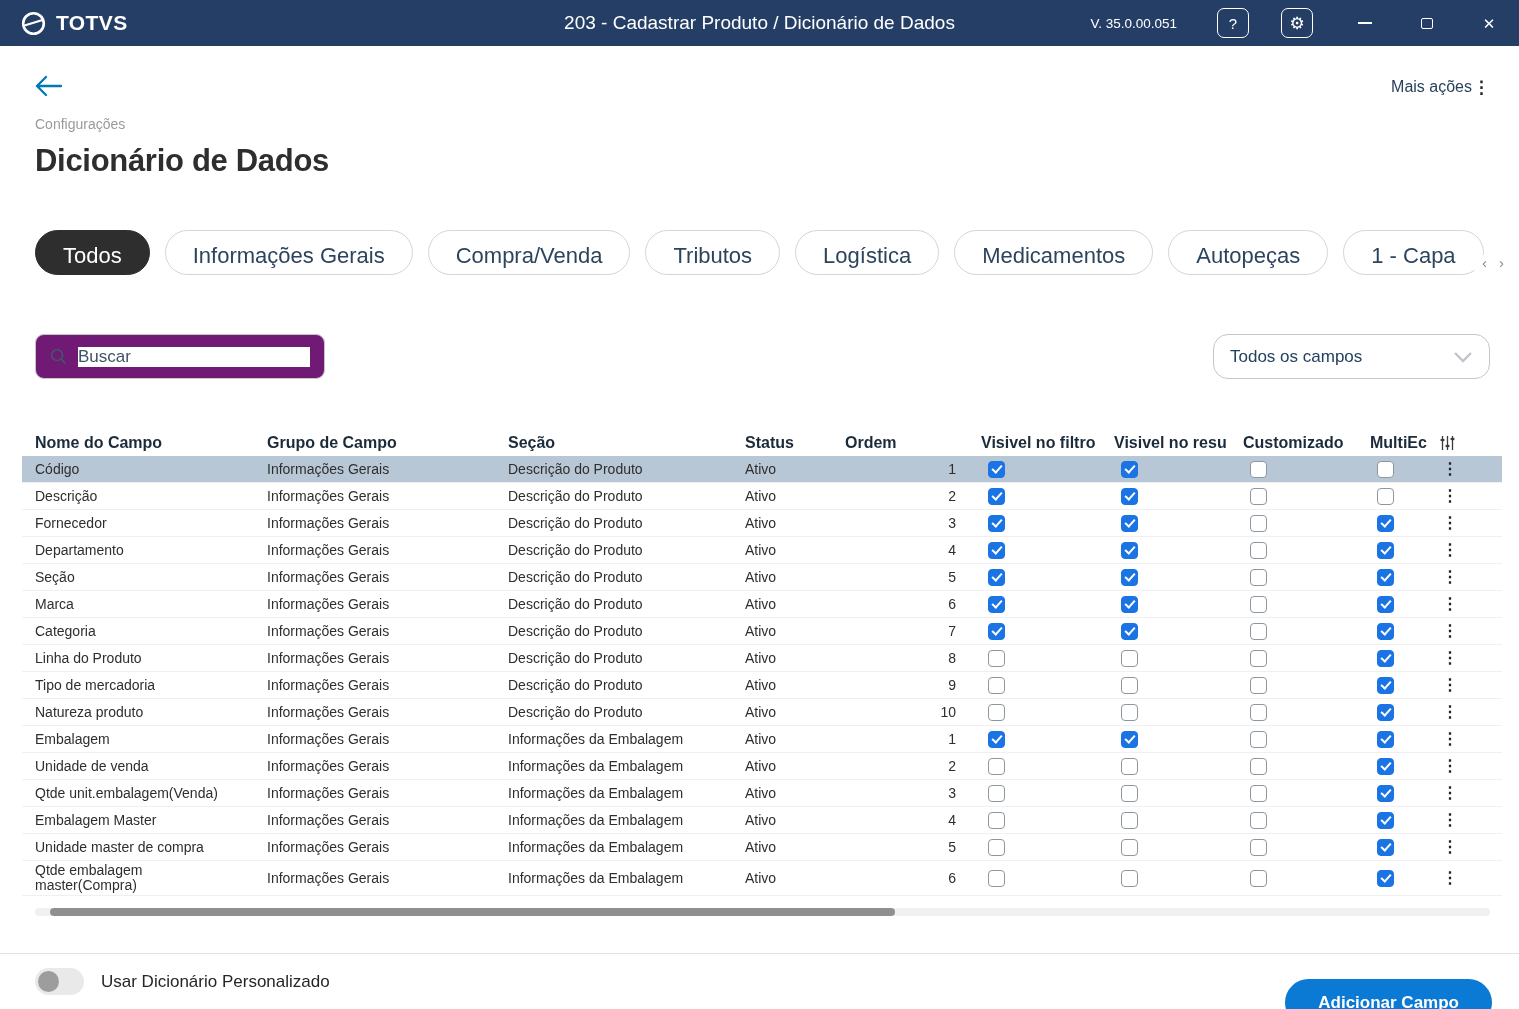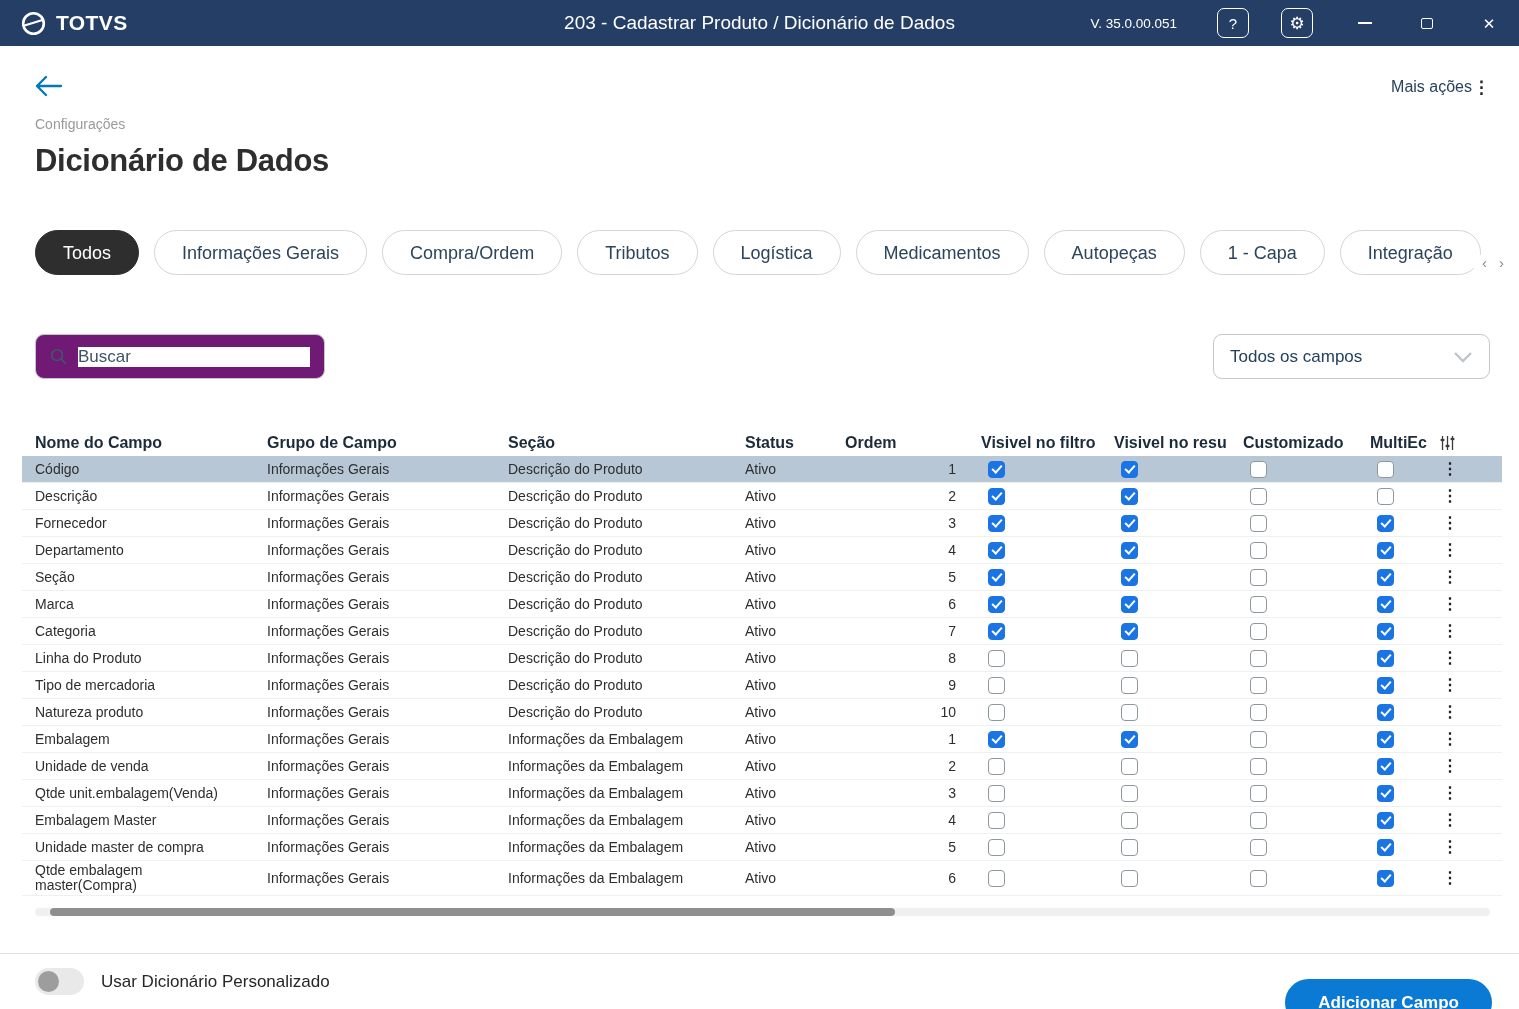--- a/index.html
+++ b/index.html
@@ -25,31 +25,31 @@
   .topbar{display:flex;justify-content:space-between;align-items:center;margin-top:26px;height:30px}
   .back{background:none;border:none;cursor:pointer;padding:0}
   .more-actions{display:flex;align-items:center;gap:1px;font-size:16px;color:#29425c;cursor:pointer;background:none;border:none}
   .kebab-glyph{font-size:17px;font-weight:700;color:#1f1f1f}
   .breadcrumb{margin-top:14px;font-size:14px;color:#9a9a9a;cursor:pointer;width:max-content}
   .page-title{margin-top:10px;font-size:31px;line-height:38px;font-weight:600;color:#2e2e2e;letter-spacing:-.3px}
 
   
   .tabs-row{position:relative;margin-top:50px;height:46px}
   .tabs{display:flex;gap:15px;overflow:hidden;height:46px}
-  .tab{height:45px;padding:12px 27px;border-radius:23px;border:1px solid #d5d5d5;background:#fff;color:#2c445c;font-size:18px;white-space:nowrap;cursor:pointer}
+  .tab{height:45px;padding:12px 27px;border-radius:23px;border:1px solid #d5d5d5;background:#fff;color:#2c445c;font-size:22px;white-space:nowrap;cursor:pointer}
   .tab.active{background:var(--active-tab-bg,#2e2e2e);border-color:var(--active-tab-bg,#2e2e2e);color:#fff}
   .tab-scroll{position:absolute;right:-14px;top:25px;display:flex;gap:12px;background:#fff;padding-left:8px}
   .tab-scroll button{border:none;background:none;color:#8a8a8a;font-size:15px;cursor:pointer;line-height:1}
 
   
   .filters-row{display:flex;justify-content:space-between;margin-top:58px}
   .search{display:flex;align-items:center;width:290px;height:45px;border:1px solid #c6c6c6;border-radius:9px;padding:0 14px;gap:11px;background:#701a75}
   .search input{border:none;outline:none;font-size:17px;color:#333;width:100%}
   .search input::placeholder{color:#3f5366;opacity:1}
-  .select{display:flex;align-items:center;justify-content:space-between;width:277px;height:45px;border:1px solid #c6c6c6;border-radius:9px;padding:0 16px;font-size:17px;color:#23405f;cursor:pointer;background:#fff}
+  .select{display:flex;align-items:center;justify-content:space-between;width:277px;height:45px;border:1px solid #c6c6c6;border-radius:15px;padding:0 16px;font-size:17px;color:#23405f;cursor:pointer;background:#fff}
 
   
   .table{margin-left:-13px;margin-top:50px;width:1480px}
   .thead,.trow{display:grid;grid-template-columns:232px 241px 237px 100px 136px 133px 129px 127px 70px 75px;align-items:center}
   .thead{height:27px}
   .th{font-size:16px;font-weight:700;color:#1c2b3a;padding-left:13px;white-space:nowrap;overflow:hidden;cursor:pointer}
   .trow{min-height:27px;border-bottom:1px solid #f0f0f0;cursor:pointer}
   .trow.selected{background:var(--selected-row-bg,#b7c7d6)}
   .td{font-size:14px;color:#2e2e2e;padding-left:13px;white-space:nowrap;overflow:hidden}
   .c-nome{white-space:normal;line-height:15px;padding-right:26px;padding-top:2px;padding-bottom:2px}
@@ -114,21 +114,21 @@
     </button>
   </div>
 
   <div class="breadcrumb">Configurações</div>
   <h1 class="page-title">Dicionário de Dados</h1>
 
   <div class="tabs-row">
     <div class="tabs">
         <button class="tab active">Todos</button>
         <button class="tab">Informações Gerais</button>
-        <button class="tab">Compra/Ordem</button>
+        <button class="tab">Compra/Venda</button>
         <button class="tab">Tributos</button>
         <button class="tab">Logística</button>
         <button class="tab">Medicamentos</button>
         <button class="tab">Autopeças</button>
         <button class="tab">1 - Capa</button>
         <button class="tab">Integração</button>
       </div>
     <div class="tab-scroll">
       <button><span>‹</span></button>
       <button><span>›</span></button>

